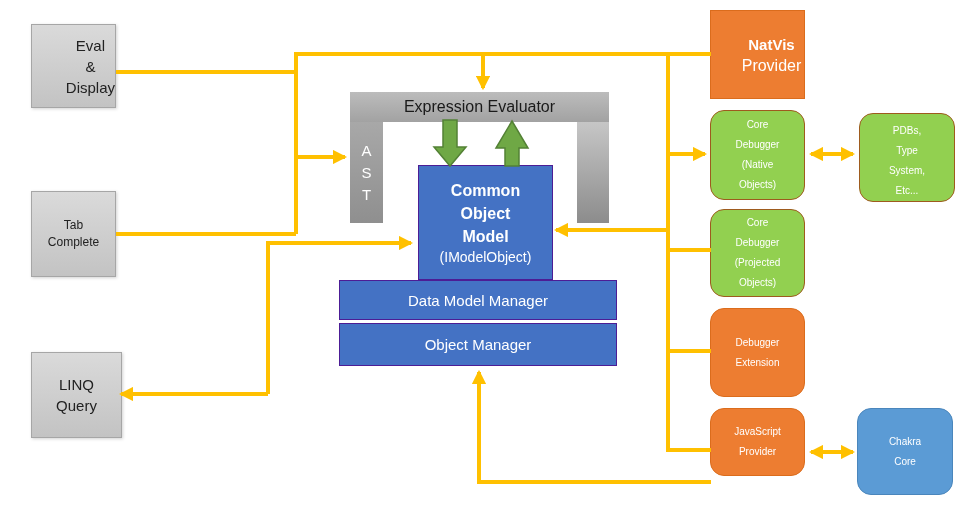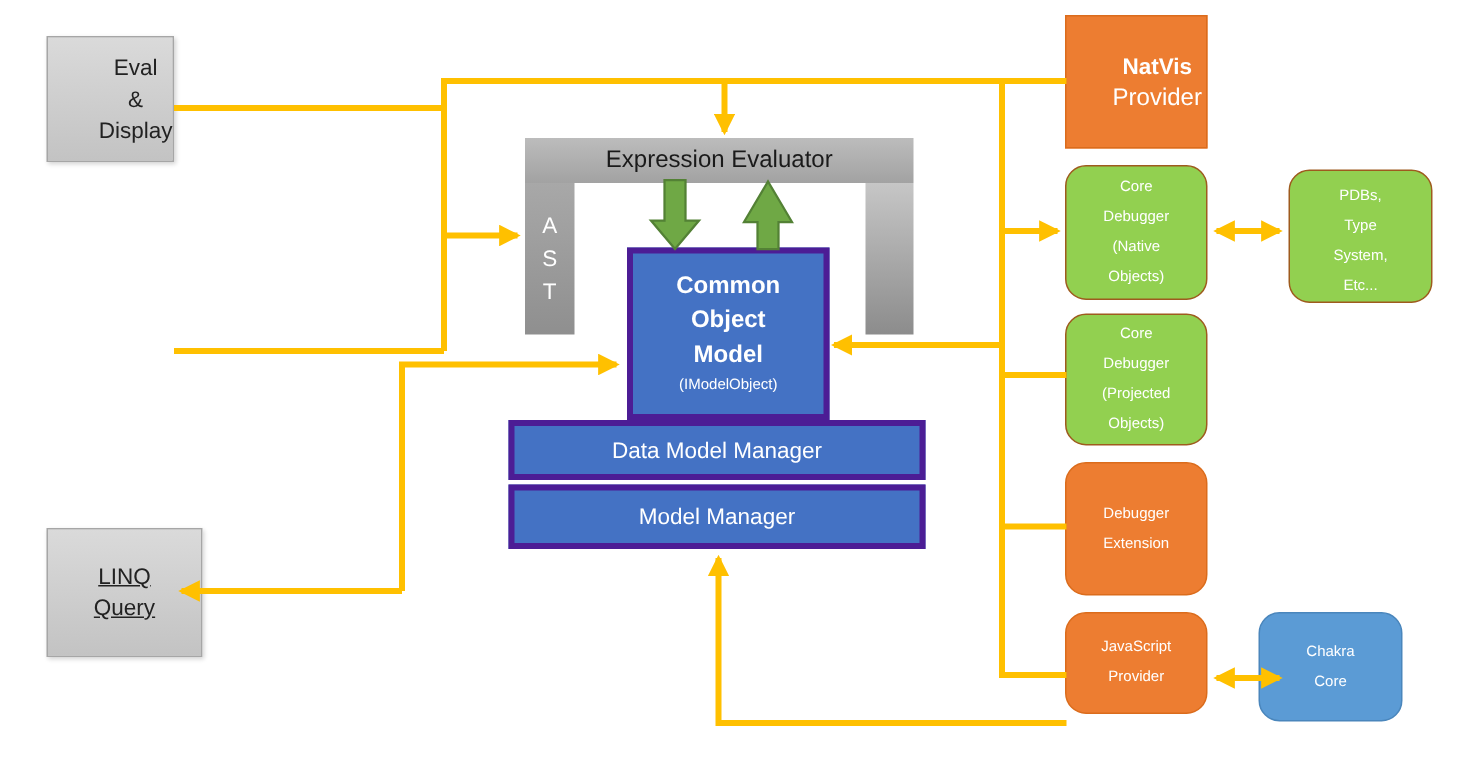--- a/index.html
+++ b/index.html
@@ -30,21 +30,21 @@
     border:1px solid #DB6C1C;
     color:#ffffff;
   }
   .green{
     background:#92D050;
     border:1px solid #9E5B1E;
     color:#ffffff;
   }
   .blue{
     background:#4472C4;
-    border:4px solid #4c1d95;
+    border:1px solid #4c1d95;
     color:#ffffff;
   }
   .lightblue{
     background:#5B9BD5;
     border:1px solid #4A86BC;
     color:#ffffff;
   }
   .ee-bar{
     background:linear-gradient(180deg,#BCBCBC 0%,#A2A2A2 100%);
     color:#1a1a1a;
@@ -56,21 +56,21 @@
     font-size:15px;
     line-height:22px;
   }
   .right-col{
     background:linear-gradient(180deg,#C6C6C6 0%,#8C8C8C 100%);
   }
   .fs15{font-size:15px;line-height:21px;}
   .fs12{font-size:12px;line-height:17px;}
   .small-label{font-size:10px;line-height:20px;border-radius:14px;}
   .com-title{font-weight:bold;font-size:16px;line-height:23px;}
-  .com-sub{font-size:10px;line-height:18px;}
+  .com-sub{font-size:14px;line-height:18px;}
   .mgr-label{font-weight:normal;font-size:15px;}
   .natvis-title{font-weight:bold;font-size:15px;line-height:21px;}
   .natvis-sub{font-size:16px;line-height:21px;}
 </style>
 </head>
 <body>
 
 <div class="canvas">
 
   <svg class="lines" viewBox="0 0 979 512" xmlns="http://www.w3.org/2000/svg">
@@ -100,21 +100,25 @@
       <polygon points="443,120 457,120 457,147 466,147 450,166 434,147 443,147"></polygon>
       <polygon points="505,166 505,148 496,148 512,121 528,148 519,148 519,166"></polygon>
     </g>
   </svg>
 
   <div class="box gray fs15" style="left:31px;top:24px;width:85px;height:84px;align-items:flex-end;">
     <span class="pre">Eval
 &amp;
 Display</span>
   </div>
-  <div class="box gray fs15" style="left:31px;top:352px;width:104px;height:86px;text-decoration:underline;">
+  <div class="box gray fs12" style="left:31px;top:191px;width:85px;height:86px;">
+    <span class="pre">Tab
+Complete</span>
+  </div>
+  <div class="box gray fs15" style="left:31px;top:352px;width:91px;height:86px;">
     <span class="pre">LINQ
 Query</span>
   </div>
 
   <div class="box ee-bar" style="left:350px;top:92px;width:259px;height:30px;">
     <span>Expression Evaluator</span>
   </div>
   <div class="box ast-col" style="left:350px;top:122px;width:33px;height:101px;">
     <span class="pre">A
 S
@@ -125,21 +129,21 @@
   <div class="box blue" style="left:418px;top:165px;width:135px;height:115px;">
     <span class="pre com-title">Common
 Object
 Model</span>
     <span class="com-sub">(IModelObject)</span>
   </div>
   <div class="box blue mgr-label" style="left:339px;top:280px;width:278px;height:40px;">
     <span>Data Model Manager</span>
   </div>
   <div class="box blue mgr-label" style="left:339px;top:323px;width:278px;height:43px;">
-    <span>Model Manager</span>
+    <span>Object Manager</span>
   </div>
 
   <div class="box orange" style="left:710px;top:10px;width:95px;height:89px;padding-left:28px;">
     <span class="natvis-title">NatVis</span>
     <span class="natvis-sub">Provider</span>
   </div>
   <div class="box green small-label" style="left:710px;top:110px;width:95px;height:90px;">
     <span class="pre">Core
 Debugger
 (Native
@@ -158,18 +162,18 @@
 Objects)</span>
   </div>
   <div class="box orange small-label" style="left:710px;top:308px;width:95px;height:89px;">
     <span class="pre">Debugger
 Extension</span>
   </div>
   <div class="box orange small-label" style="left:710px;top:408px;width:95px;height:68px;">
     <span class="pre">JavaScript
 Provider</span>
   </div>
-  <div class="box lightblue small-label" style="left:839px;top:408px;width:96px;height:73px;">
+  <div class="box lightblue small-label" style="left:857px;top:408px;width:96px;height:87px;">
     <span class="pre">Chakra
 Core</span>
   </div>
 
 </div>
 
 </body></html>

